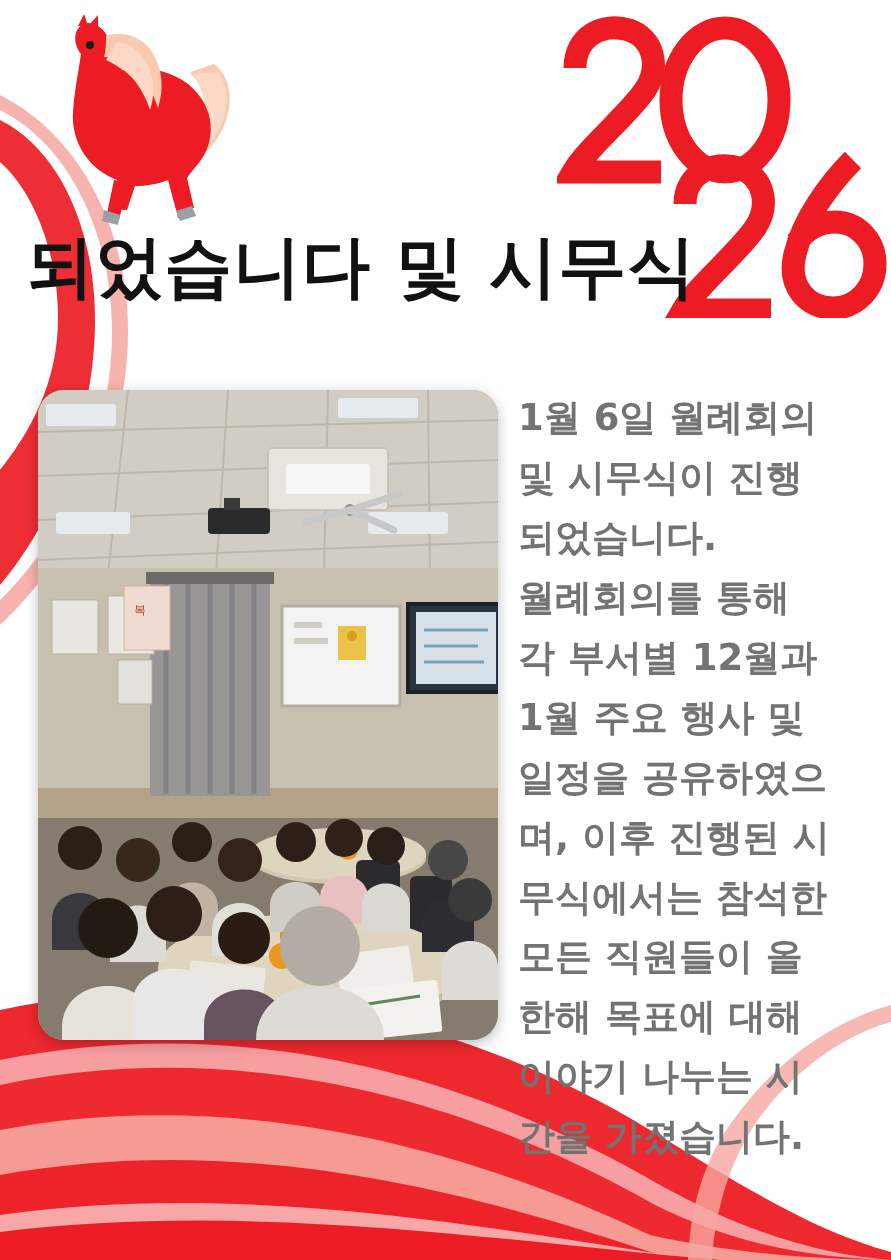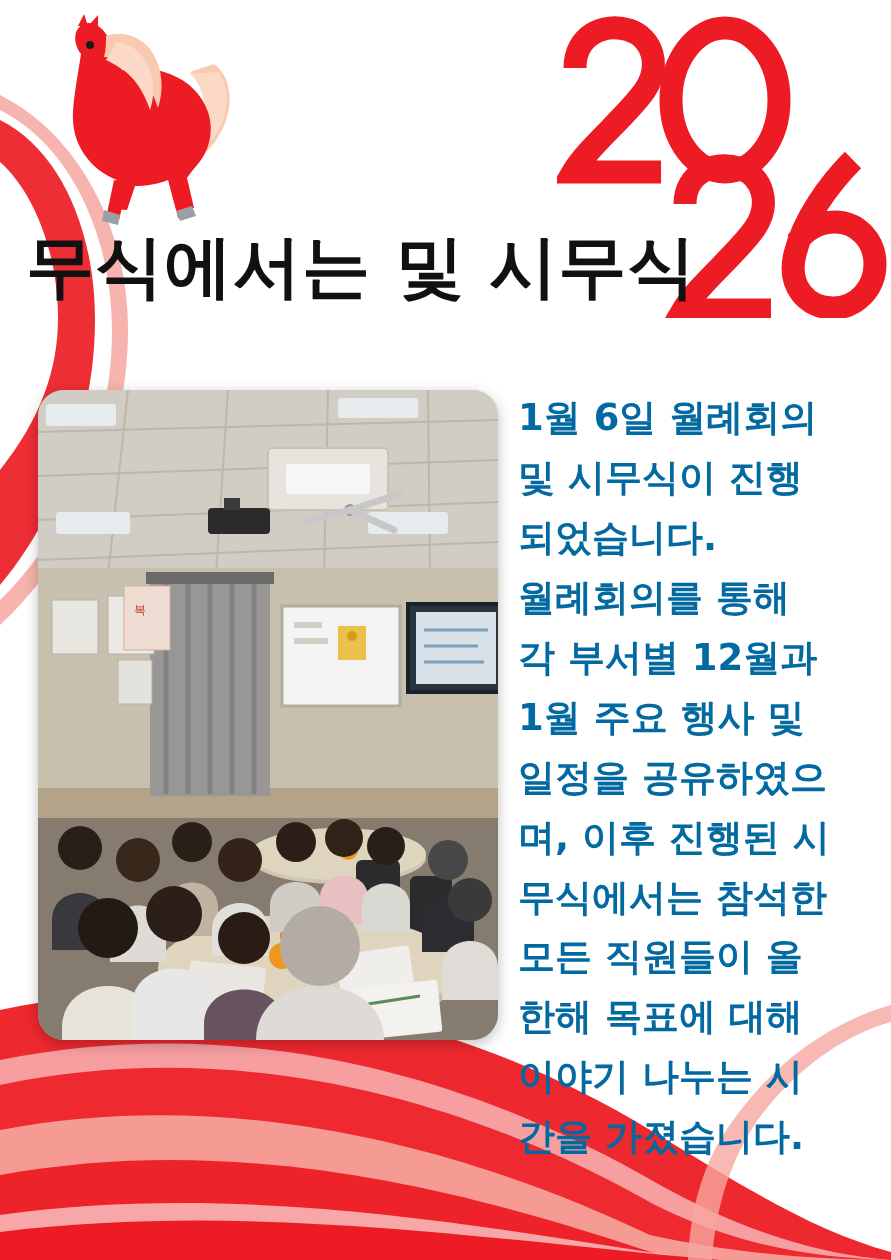--- a/index.html
+++ b/index.html
@@ -74,21 +74,21 @@
   .photo-frame svg {
     display: block;
   }
 
   
   .body-text {
     position: absolute;
     left: 518px;
     top: 388px;
     width: 360px;
-    color: #0369a1;
+    color: #737373;
     font-family: "DejaVu Sans", sans-serif;
     font-weight: 800;
     font-size: 37px;
     line-height: 1.62;
     letter-spacing: 0px;
     white-space: pre-line;
   }
 </style>
 </head>
 <body>
@@ -143,21 +143,21 @@
 
         <ellipse cx="168" cy="92" rx="54" ry="72"></ellipse>
 
         <path d="M128,196 C128,166 156,152 182,160 C206,168 214,196 198,220 C182,244 140,278 126,302 L214,302"></path>
 
         <path d="M296,152 C272,176 246,212 238,246 C230,278 250,300 276,300 C300,300 318,280 318,256 C318,232 300,214 278,214 C262,214 248,222 240,234"></path>
       </g>
     </svg>
   </div>
 
-  <div class="title">무식에서는 및 시무식</div>
+  <div class="title">되었습니다 및 시무식</div>
 
   <div class="photo-frame">
     <svg width="460" height="650" viewBox="0 0 460 650" xmlns="http://www.w3.org/2000/svg">
 
       <rect x="0" y="0" width="460" height="185" fill="#d9d4cb"></rect>
       <g stroke="#c3bdb3" stroke-width="2">
         <line x1="0" y1="42" x2="460" y2="30"></line>
         <line x1="0" y1="86" x2="460" y2="70"></line>
         <line x1="0" y1="130" x2="460" y2="112"></line>
         <line x1="0" y1="170" x2="460" y2="152"></line>

